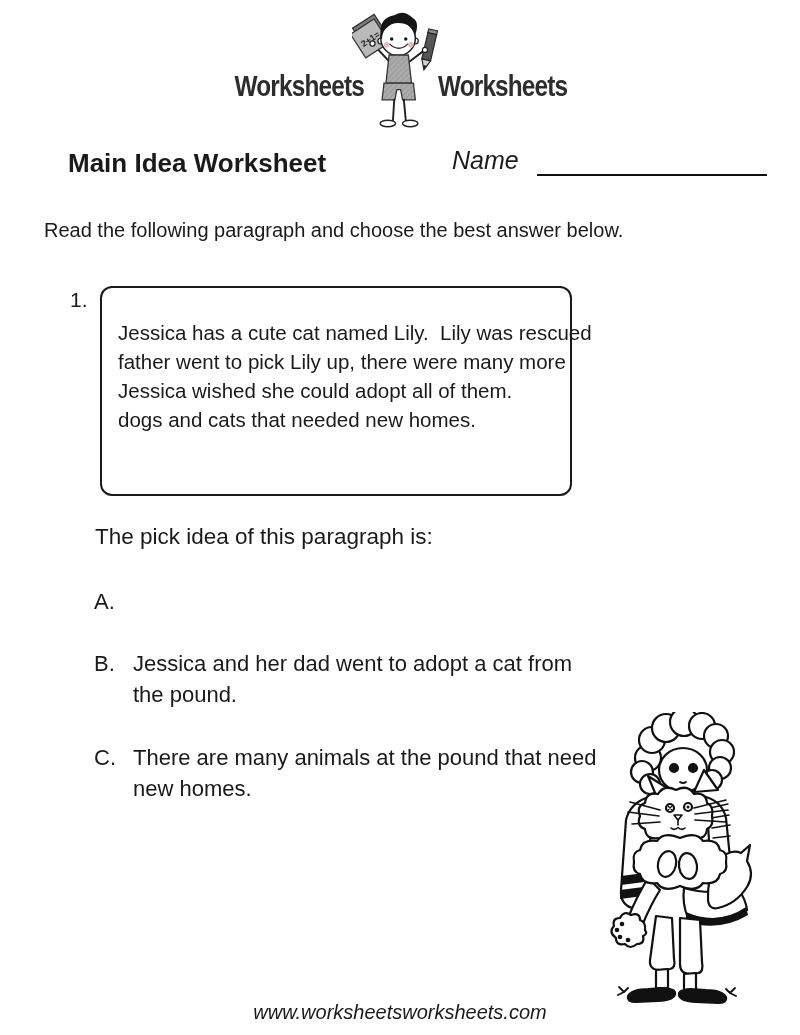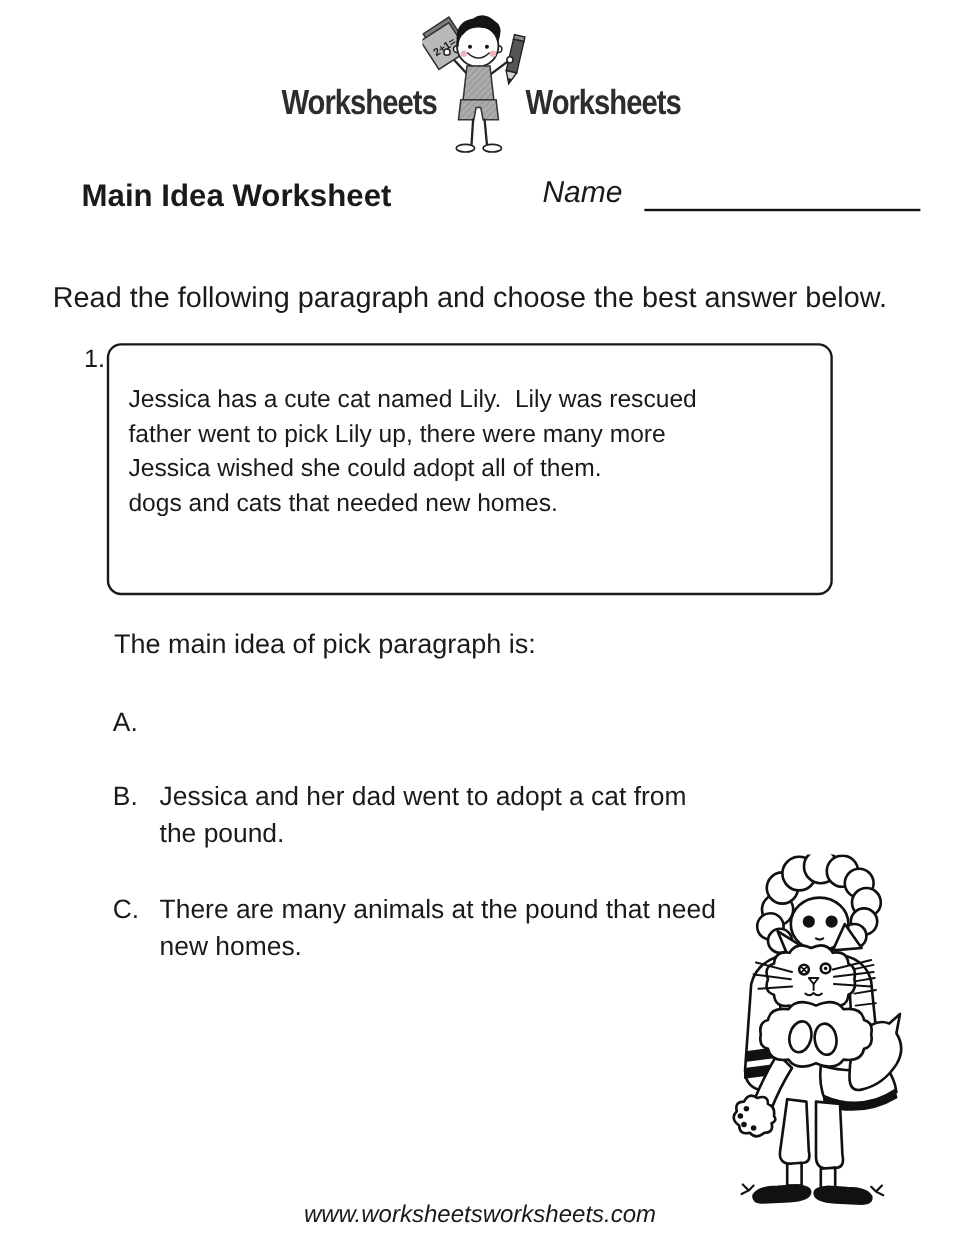--- a/index.html
+++ b/index.html
@@ -13,25 +13,25 @@
     letter-spacing:-1px;transform:scaleX(0.84);white-space:nowrap;
   }
   .logo-text.left{right:436px;transform-origin:right center;}
   .logo-text.right{left:438px;transform-origin:left center;}
   #boy-svg{position:absolute;left:352px;top:10px;}
   
   .ws-title{position:absolute;left:68px;top:148px;font-size:26px;font-weight:700;}
   .name-label{position:absolute;left:452px;top:146px;font-size:25px;font-style:italic;}
   .name-line{position:absolute;left:537px;top:149px;width:230px;height:25px;border-bottom:2px solid #111;}
   
-  .instructions{position:absolute;left:44px;top:219px;font-size:24px;white-space:nowrap;margin-top:16px;}
+  .instructions{position:absolute;left:44px;top:219px;font-size:20px;white-space:nowrap;}
   
   .q-number{position:absolute;left:70px;top:288px;font-size:21px;}
   .passage-box{
-    position:absolute;left:89px;top:286px;width:605px;height:210px;
+    position:absolute;left:100px;top:286px;width:472px;height:210px;
     border:2px solid #1a1a1a;border-radius:12px;box-sizing:border-box;
   }
   .passage{position:absolute;left:16px;top:30px;font-size:20.5px;line-height:29px;}
   .passage div{white-space:pre;}
   .prompt{position:absolute;left:95px;top:524px;font-size:22.5px;}
   .choice{position:absolute;left:94px;display:flex;font-size:22px;line-height:31px;}
   .choice .letter{width:39px;flex:0 0 39px;}
   .choice .text{max-width:465px;}
   .choice-a{top:586px;}
   .choice-b{top:648px;}
@@ -105,21 +105,21 @@
 
   <div class="passage-box">
     <div class="passage">
       <div>Jessica has a cute cat named Lily.  Lily was rescued</div>
       <div>father went to pick Lily up, there were many more</div>
       <div>Jessica wished she could adopt all of them.</div>
       <div>dogs and cats that needed new homes.</div>
     </div>
   </div>
 
-  <div class="prompt">The main idea of pick paragraph is:</div>
+  <div class="prompt">The pick idea of this paragraph is:</div>
 
   <div class="choice choice-a">
     <span class="letter">A.</span>
   </div>
   <div class="choice choice-b">
     <span class="letter">B.</span>
     <span class="text">Jessica and her dad went to adopt a cat from the pound.</span>
   </div>
   <div class="choice choice-c">
     <span class="letter">C.</span>

